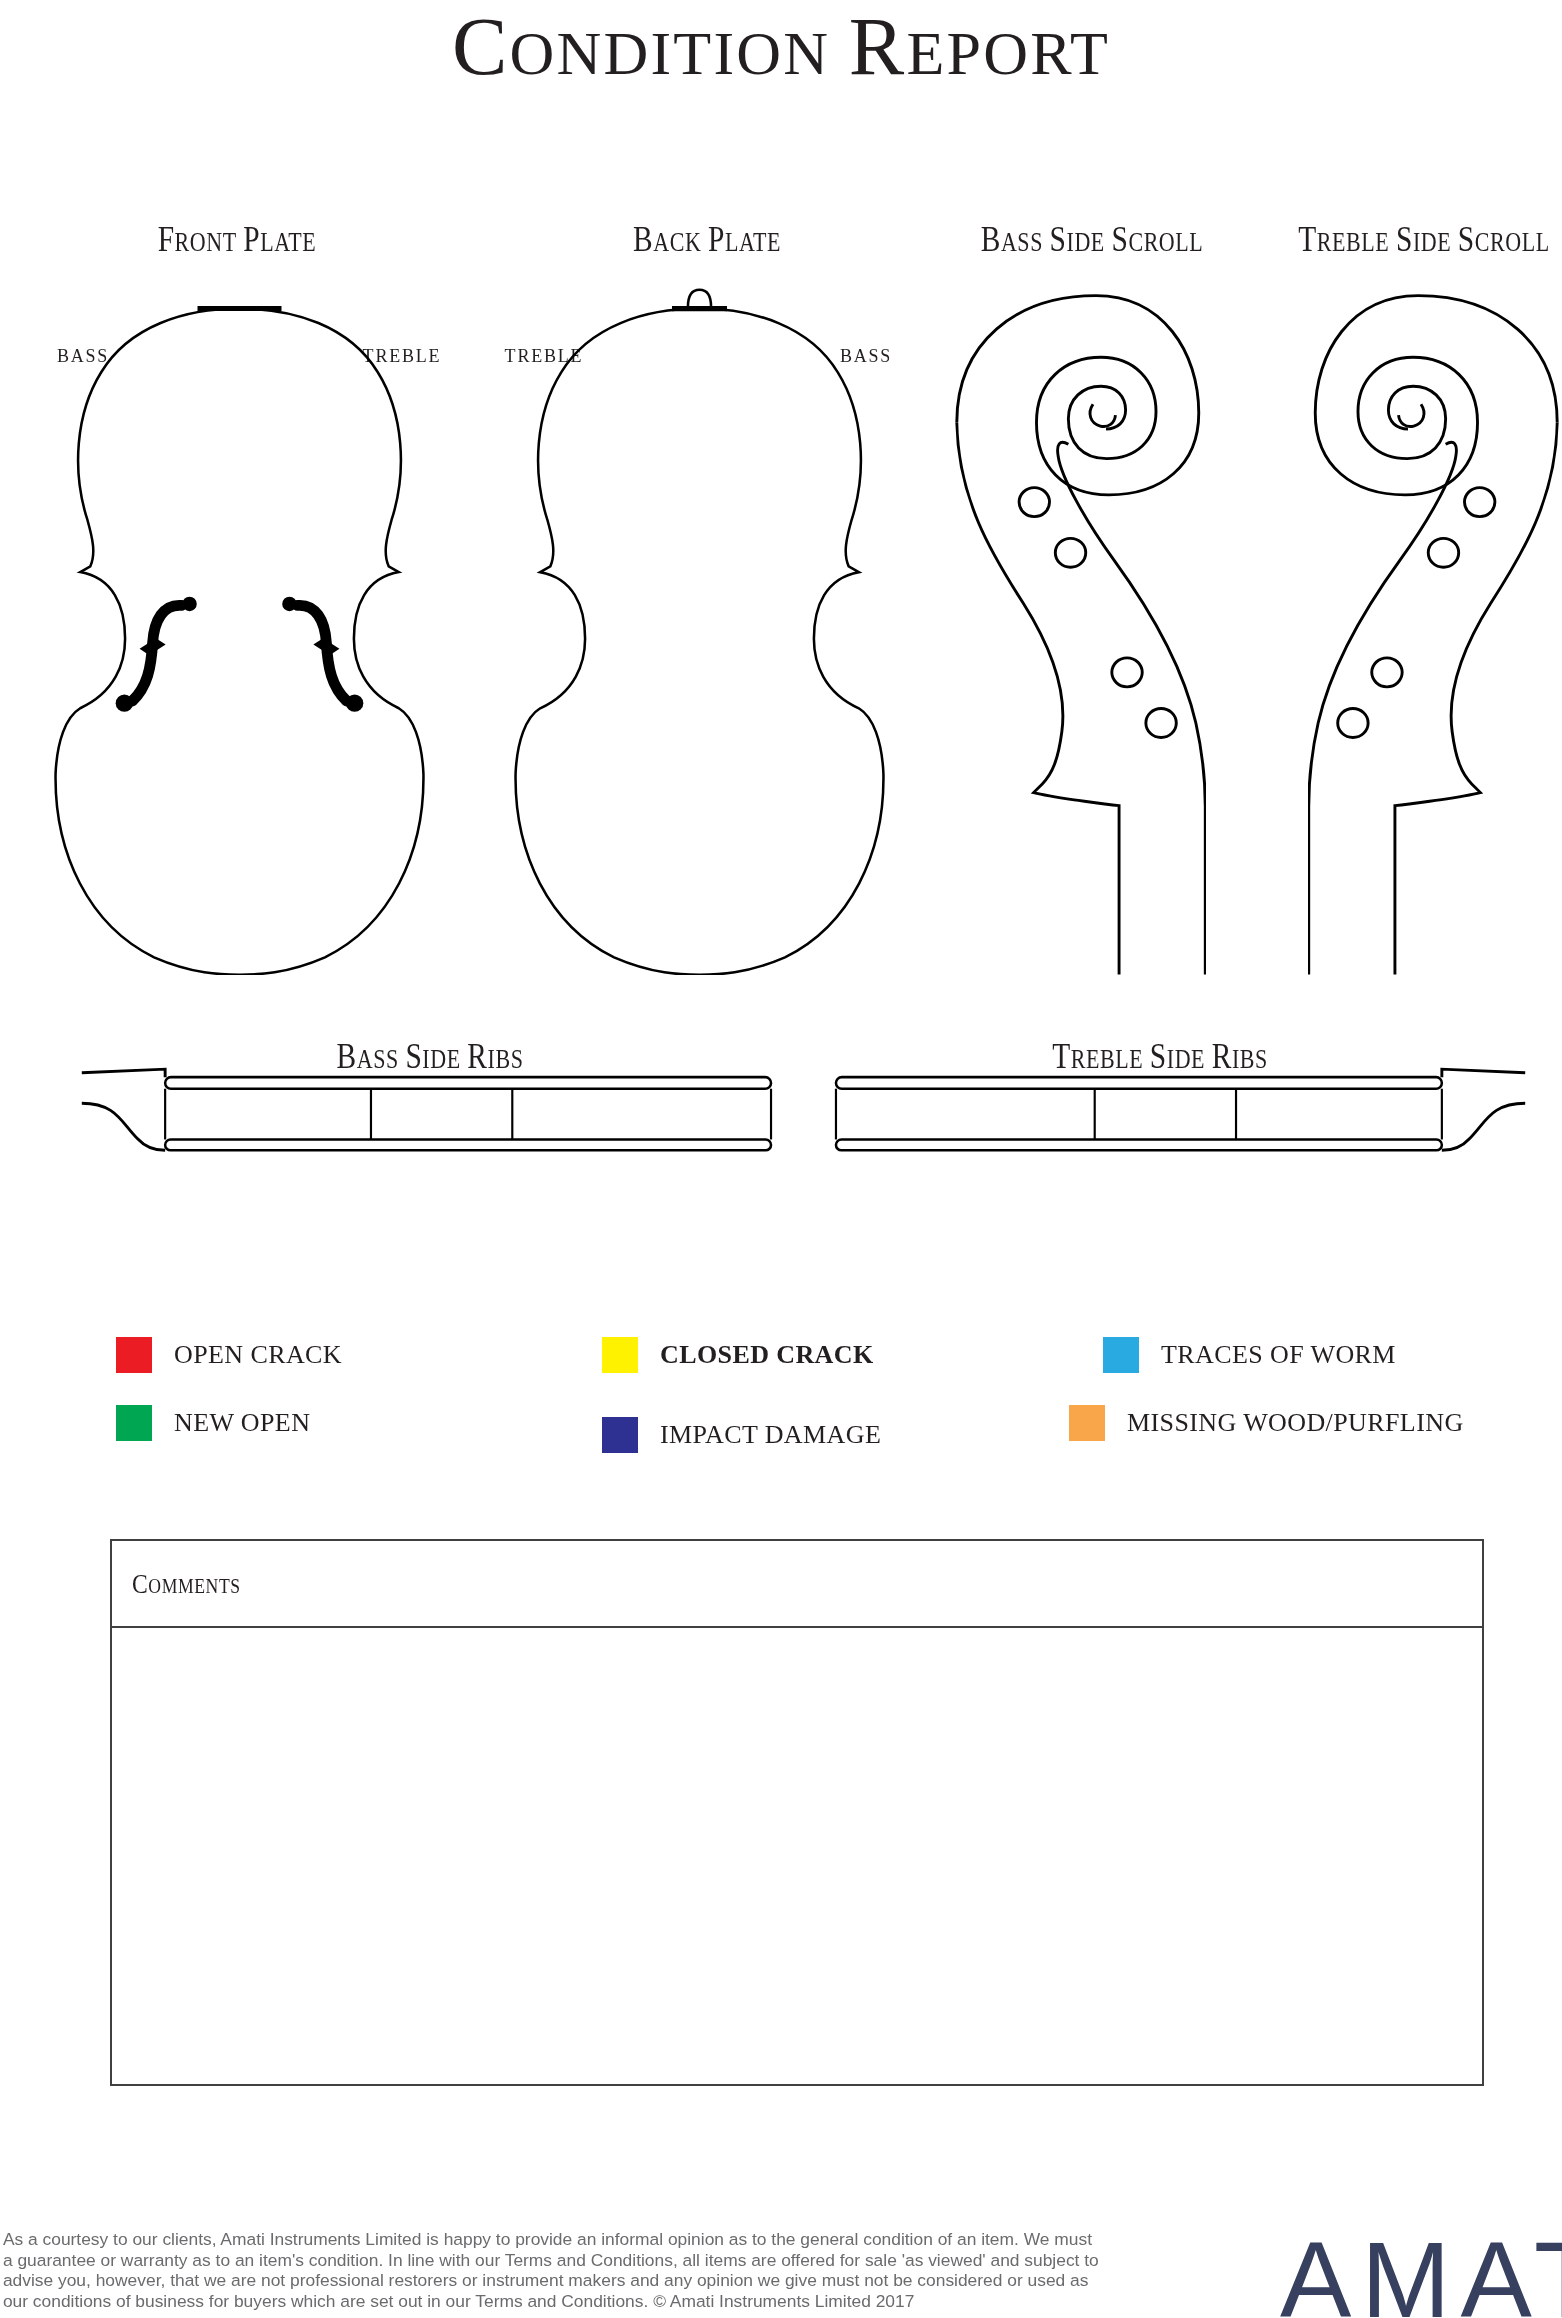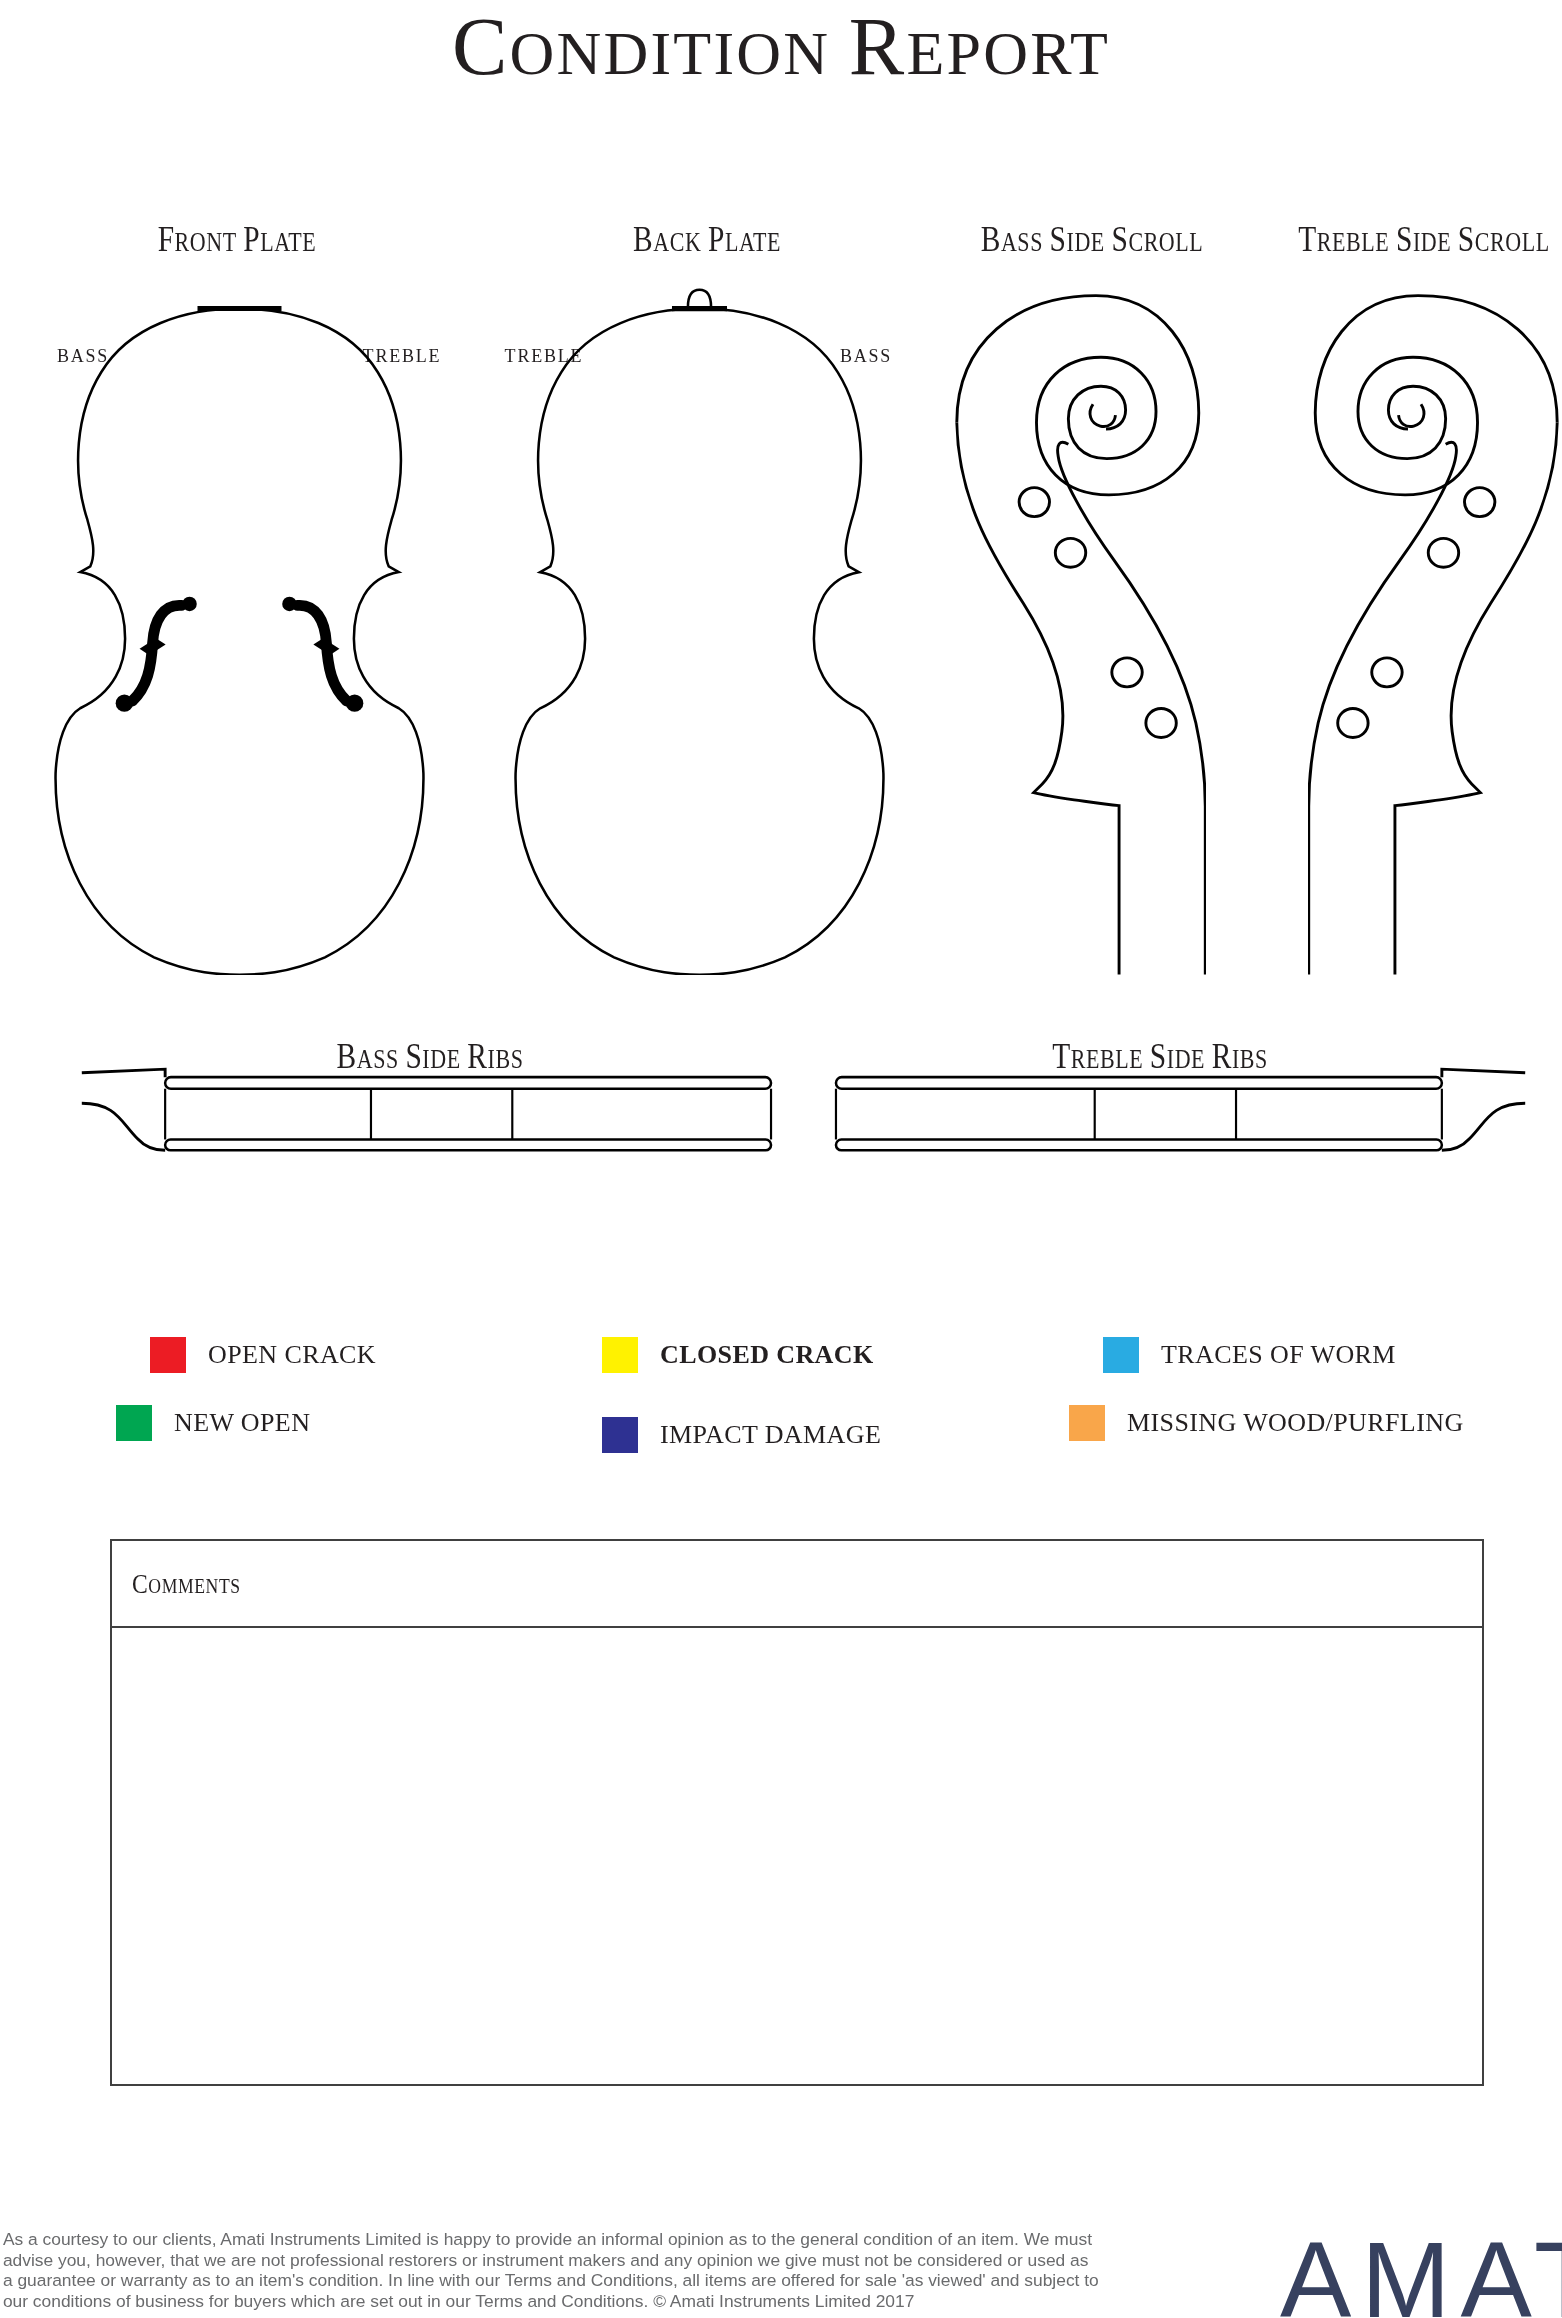--- a/index.html
+++ b/index.html
@@ -161,21 +161,21 @@
       <rect class="stroke" x="123" y="104" width="836" height="15" rx="7.5"></rect>
       <line class="stroke-thin" x1="123" y1="34" x2="123" y2="104"></line>
       <line class="stroke-thin" x1="959" y1="34" x2="959" y2="104"></line>
       <line class="stroke-thin" x1="407" y1="34" x2="407" y2="104"></line>
       <line class="stroke-thin" x1="602" y1="34" x2="602" y2="104"></line>
       <path class="scroll-line" d="M8,12 L123,7 L123,18"></path>
       <path class="scroll-line" d="M8,54 C55,54 62,80 85,103 C95,114 108,119 123,119"></path>
     </g>
   </svg>
 
-  <div class="legend-item" style="left:116px;top:1337px;margin-left:34px;">
+  <div class="legend-item" style="left:116px;top:1337px;">
     <span class="swatch" style="background-color: rgb(236, 28, 36);"></span>
     <span class="legend-label">OPEN CRACK</span>
   </div>
   <div class="legend-item" style="left:602px;top:1337px;">
     <span class="swatch" style="background-color: rgb(255, 242, 0);"></span>
     <span class="legend-label bold">CLOSED CRACK</span>
   </div>
   <div class="legend-item" style="left:1103px;top:1337px;">
     <span class="swatch" style="background-color: rgb(41, 171, 226);"></span>
     <span class="legend-label">TRACES OF WORM</span>
@@ -195,21 +195,21 @@
 
   <div class="comments-box">
     <div class="comments-head">
       <div class="comments-title sc"><span class="word">Comments</span></div>
     </div>
     <div class="comments-body"></div>
   </div>
 
   <div class="footer">
     <div>As a courtesy to our clients, Amati Instruments Limited is happy to provide an informal opinion as to the general condition of an item. We must</div>
+    <div>a guarantee or warranty as to an item's condition. In line with our Terms and Conditions, all items are offered for sale 'as viewed' and subject to</div>
     <div>advise you, however, that we are not professional restorers or instrument makers and any opinion we give must not be considered or used as</div>
-    <div>a guarantee or warranty as to an item's condition. In line with our Terms and Conditions, all items are offered for sale 'as viewed' and subject to</div>
     <div>our conditions of business for buyers which are set out in our Terms and Conditions. © Amati Instruments Limited 2017</div>
   </div>
 
   <div class="logo" style="color: rgb(55, 65, 95);">AMATI</div>
 
 </div>
 
 
 </body></html>

